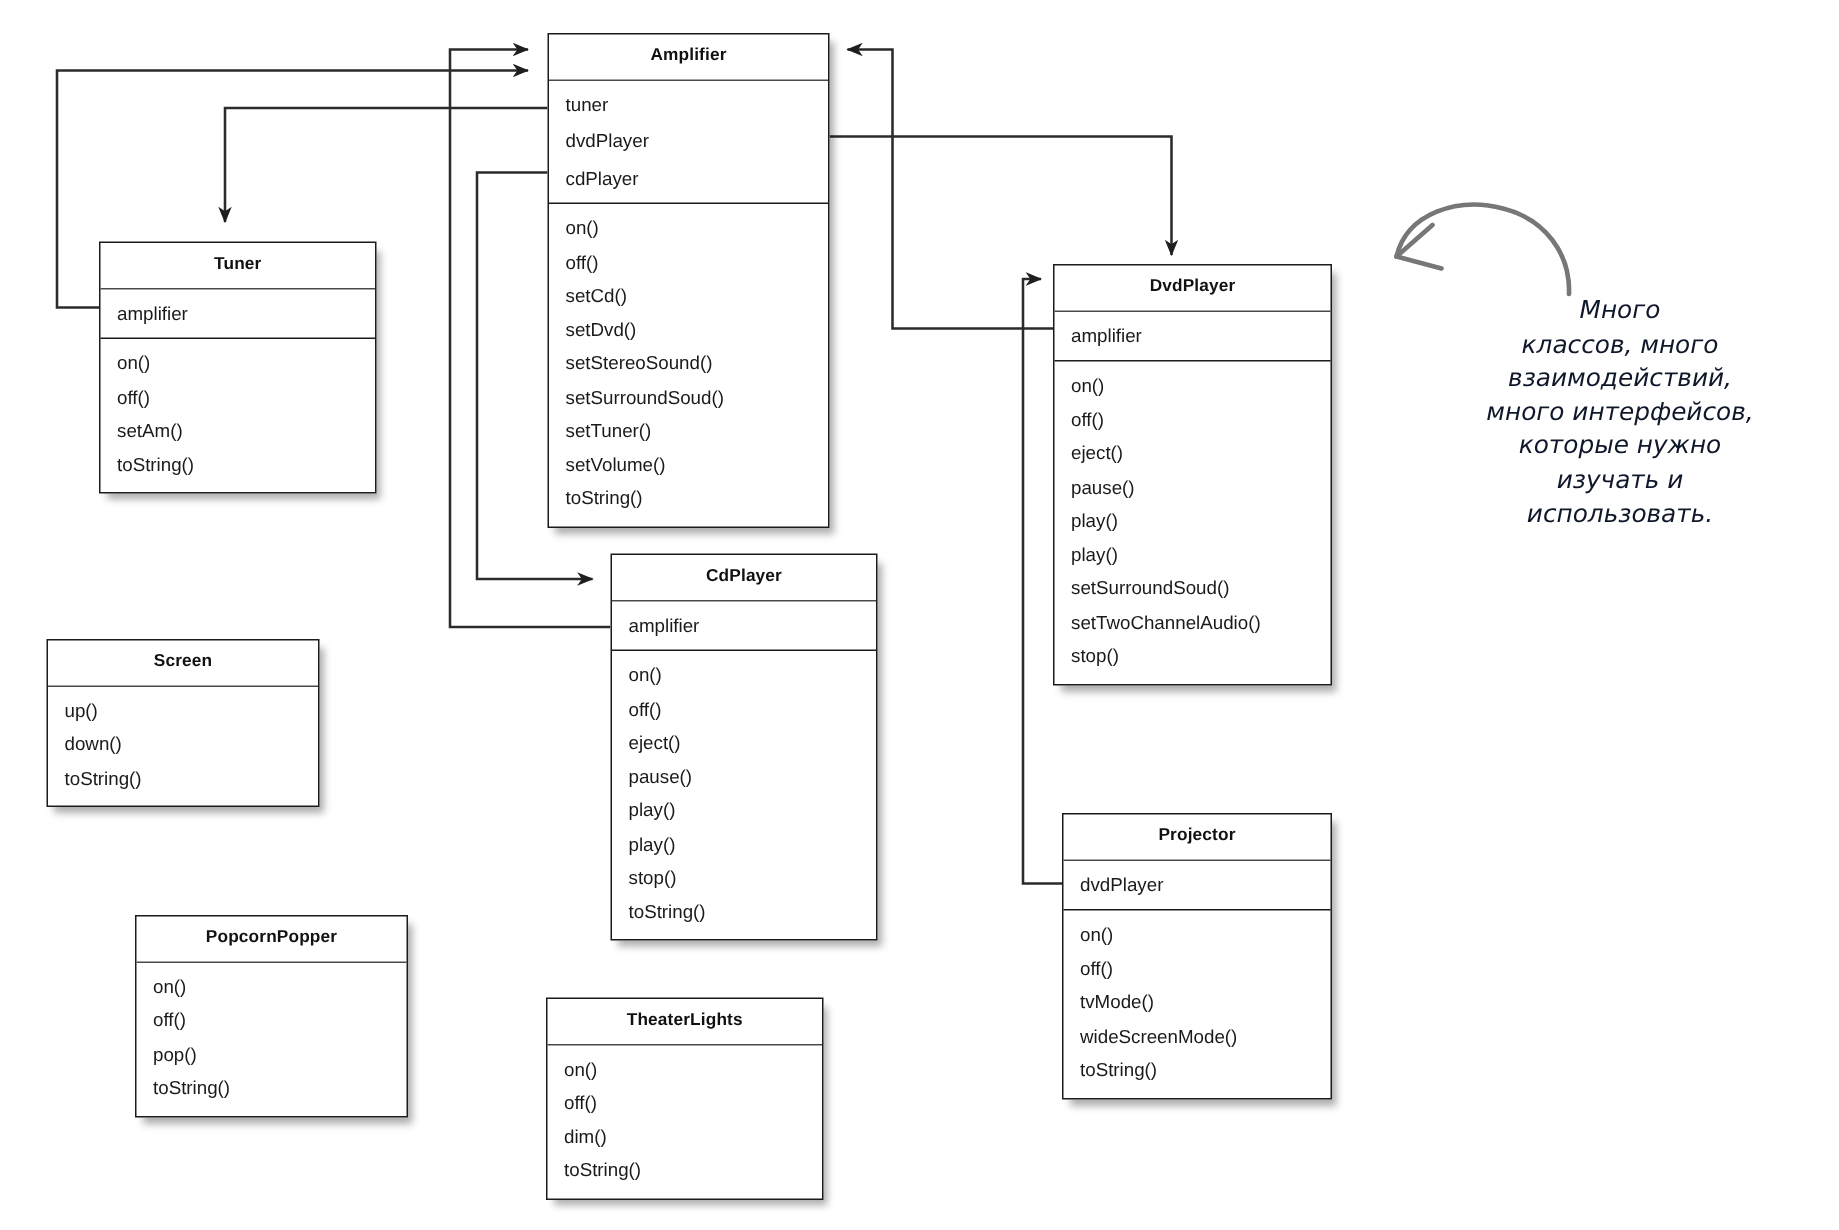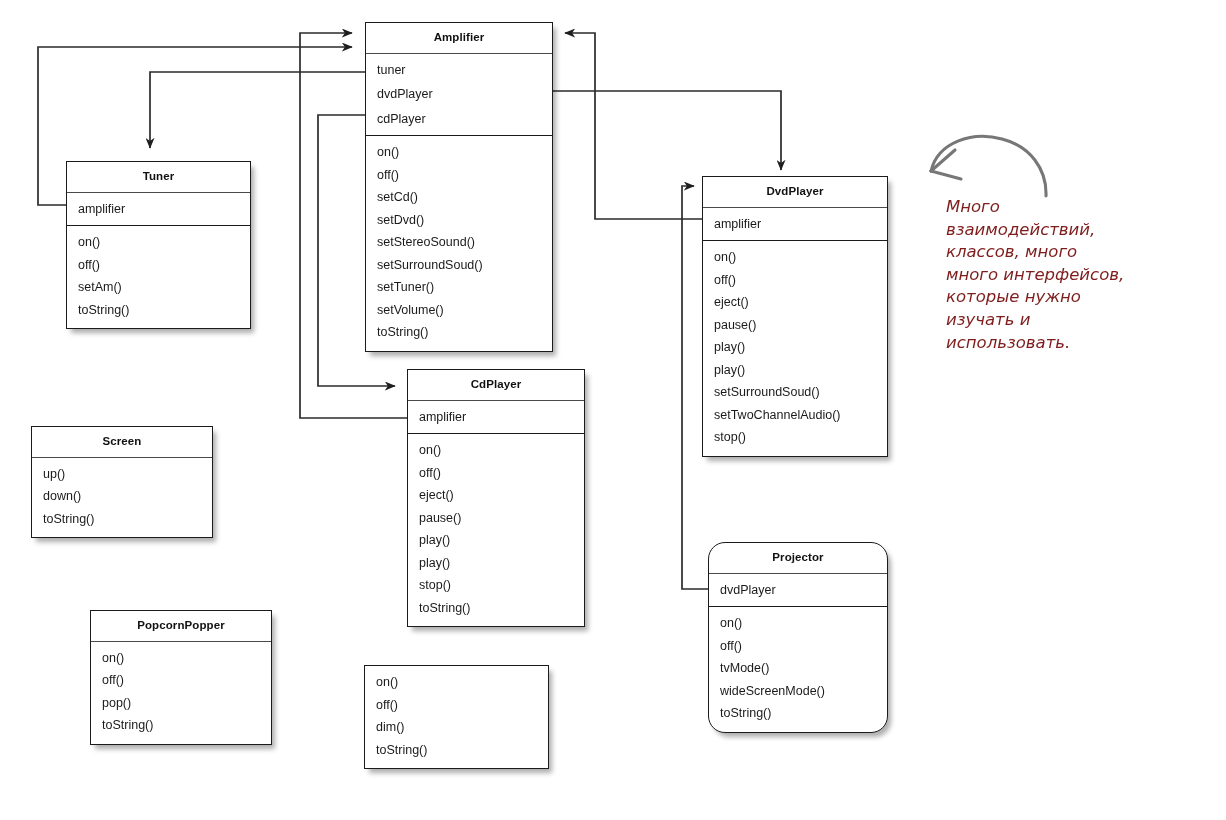--- a/index.html
+++ b/index.html
@@ -66,22 +66,23 @@
     left: 946px;
     top: 196px;
     width: 268px;
     z-index: 6;
   }
   #annotation .line {
     font-family: "DejaVu Sans", sans-serif;
     font-style: italic;
     font-size: 16.5px;
     line-height: 22.6px;
-    color: #7f1d1d;
+    color: #0f172a;
     white-space: nowrap;
+    text-align: center;
   }
   #anno-arrow {
     position: absolute;
     left: 925px;
     top: 133px;
     width: 150px;
     height: 80px;
     z-index: 6;
   }
 </style>
@@ -196,29 +197,30 @@
     <div class="uml-title">PopcornPopper</div>
     <div class="uml-ops">
       <div class="uml-row">on()</div>
       <div class="uml-row">off()</div>
       <div class="uml-row">pop()</div>
       <div class="uml-row">toString()</div>
     </div>
   </div>
 
   <div class="uml-class" style="left:364px; top:665px; width:185px;">
+    <div class="uml-title">TheaterLights</div>
     <div class="uml-ops">
       <div class="uml-row">on()</div>
       <div class="uml-row">off()</div>
       <div class="uml-row">dim()</div>
       <div class="uml-row">toString()</div>
     </div>
   </div>
 
-  <div class="uml-class" style="left:708px; top:542px; width:180px;border-radius:17px;">
+  <div class="uml-class" style="left:708px; top:542px; width:180px;">
     <div class="uml-title">Projector</div>
     <div class="uml-attrs">
       <div class="uml-row">dvdPlayer</div>
     </div>
     <div class="uml-ops">
       <div class="uml-row">on()</div>
       <div class="uml-row">off()</div>
       <div class="uml-row">tvMode()</div>
       <div class="uml-row">wideScreenMode()</div>
       <div class="uml-row">toString()</div>
@@ -226,21 +228,21 @@
   </div>
 
   <svg id="anno-arrow" viewBox="0 0 150 80" xmlns="http://www.w3.org/2000/svg">
     <path d="M6,38 C13,9 47,-2 77,6 C105,13 122,36 121,63" fill="none" stroke="#777777" stroke-width="3.1" stroke-linecap="round"></path>
     <path d="M6,38 L30,17" fill="none" stroke="#777777" stroke-width="3.1" stroke-linecap="round"></path>
     <path d="M6,38 L36,46" fill="none" stroke="#777777" stroke-width="3.1" stroke-linecap="round"></path>
   </svg>
 
   <div id="annotation">
     <div class="line">Много</div>
+    <div class="line">классов, много</div>
     <div class="line">взаимодействий,</div>
-    <div class="line">классов, много</div>
     <div class="line">много интерфейсов,</div>
     <div class="line">которые нужно</div>
     <div class="line">изучать и</div>
     <div class="line">использовать.</div>
   </div>
 
 </div>
 
 </body></html>

